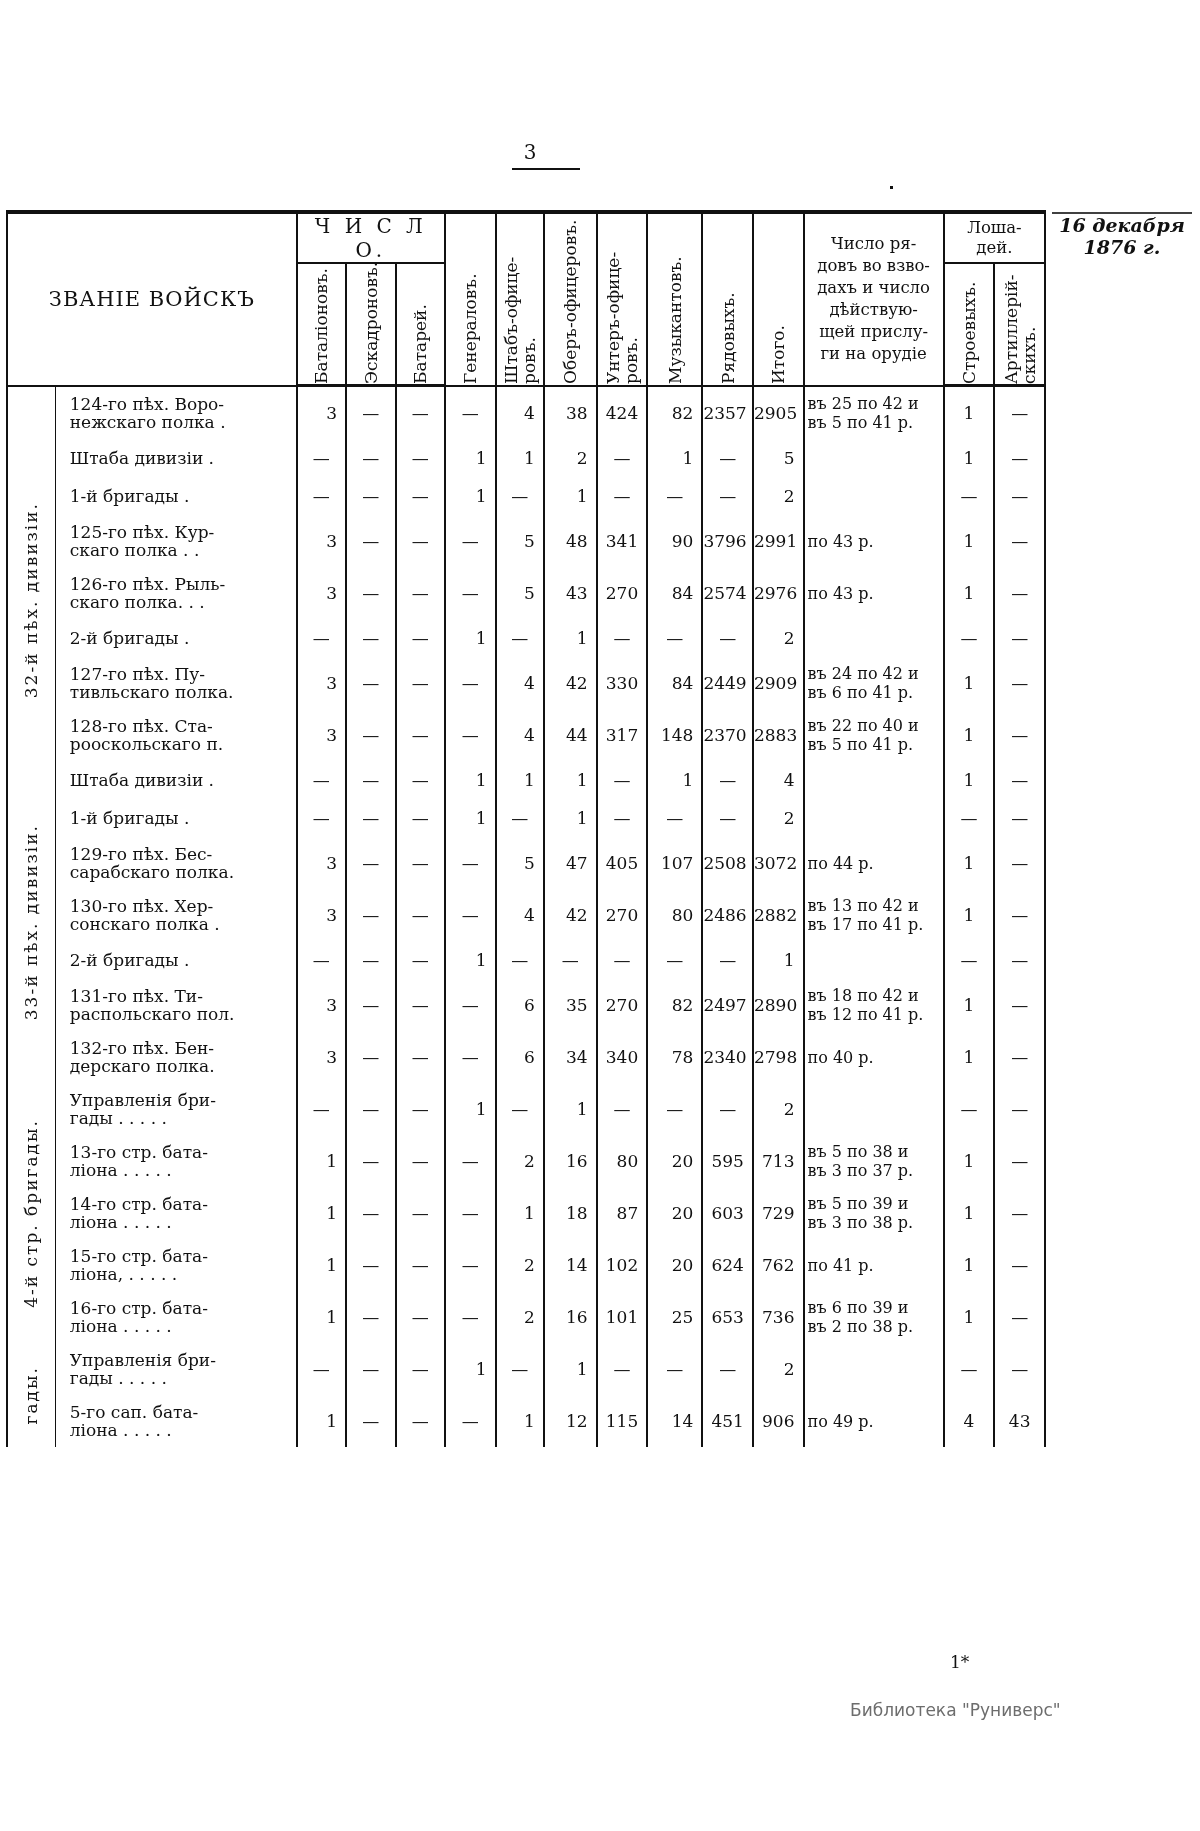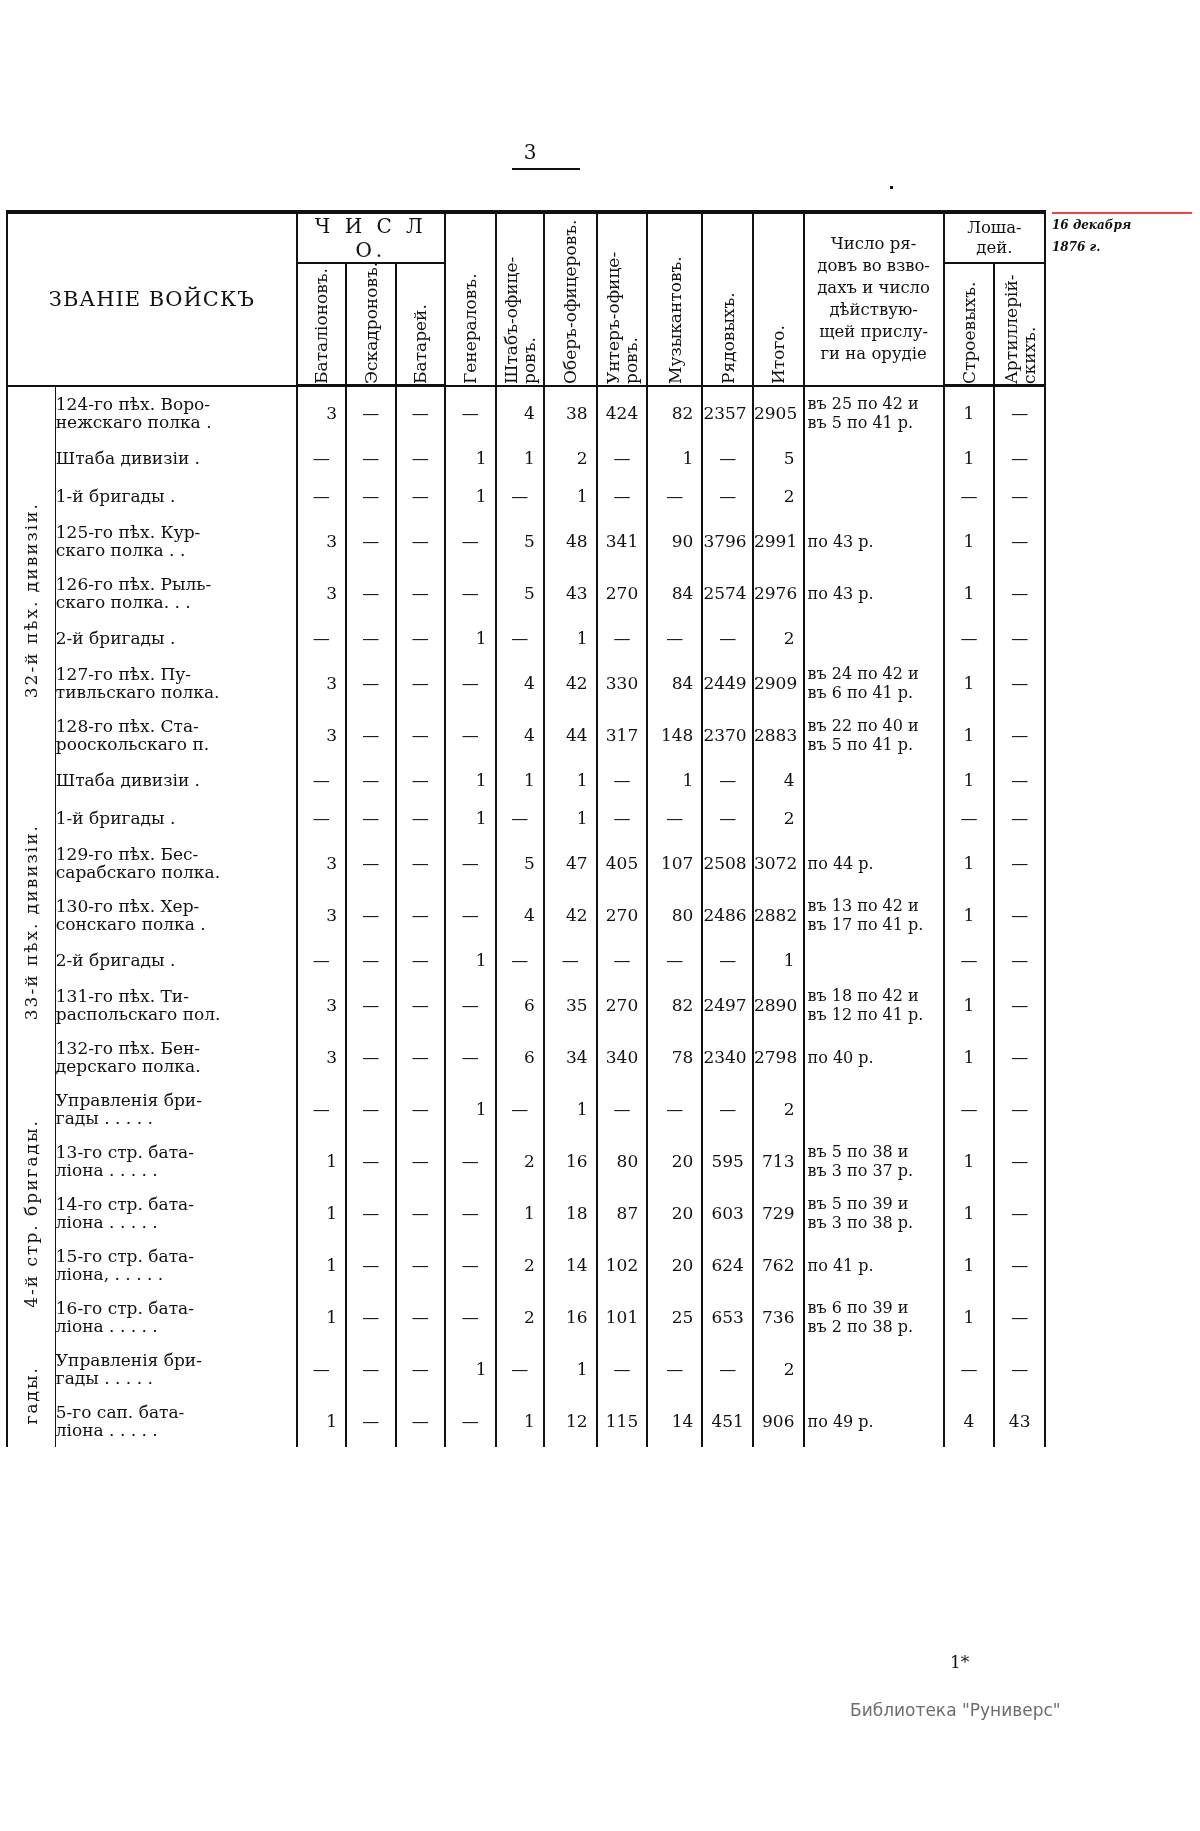--- a/index.html
+++ b/index.html
@@ -17,31 +17,31 @@
   .tbl { border-top: 4px solid #111; border-bottom: 0; }
   .tbl thead tr.top th { border-bottom: 2px solid #111; }
   .rot { writing-mode: vertical-rl; transform: rotate(180deg); white-space: pre-line; text-align: left;
          font-size: 17px; line-height: 18px; margin: 0 auto; height: 170px; }
   .hdr-title { font-size: 21px; text-align: center; letter-spacing: 1px; }
   .group-head { font-size: 20px; letter-spacing: 4px; text-align: center; height: 44px; }
   .desc-head { font-size: 16.5px; text-align: center; line-height: 22px; padding: 0 2px; white-space: pre-line; }
   td.grp { border-right: none; width: 42px; }
   td.grp .glabel { writing-mode: vertical-rl; transform: rotate(180deg); font-size: 17px; letter-spacing: 2px;
                    margin: 0 auto; white-space: nowrap; }
-  td.name { border-left: 1px solid #111; padding: 0 6px 0 0; font-size: 17px; line-height: 18px;
+  td.name { border-left: 1px solid #111; padding: 0 6px 0 14px; font-size: 17px; line-height: 18px;
             white-space: pre-line; text-align: left; }
   td.num { text-align: right; padding-right: 8px; font-size: 17px; }
   td.num.c { text-align: center; padding-right: 0; }
   td.note { font-size: 16px; line-height: 19px; white-space: pre-line; text-align: left; padding-left: 3px; margin-left: 13px; }
   td.note.c { text-align: left; }
   tr.r td { height: 52px; }
   tr.r.s td { height: 38px; }
-  .side-date { position: absolute; left: 1052px; top: 212px; width: 140px; text-align: left;
-               font-style: italic; font-weight: bold; font-size: 12px; line-height: 22px;
-               border-top: 2px solid #ef4444; white-space: pre-line; }
+  .side-date { position: absolute; left: 1052px; top: 212px; width: 140px; text-align: center;
+               font-style: italic; font-weight: bold; font-size: 19px; line-height: 22px;
+               border-top: 2px solid #404040; white-space: pre-line; }
   .sig { position: absolute; left: 950px; top: 1652px; font-size: 17px; }
   .watermark { position: absolute; left: 850px; top: 1700px; font-family: "DejaVu Sans", sans-serif;
                font-size: 17px; color: #6d6d6d; }
 </style>
 </head>
 <body>
 
 <div class="page-number">3</div>
 <div class="page-number-rule"></div>
 <div class="dot"></div>

